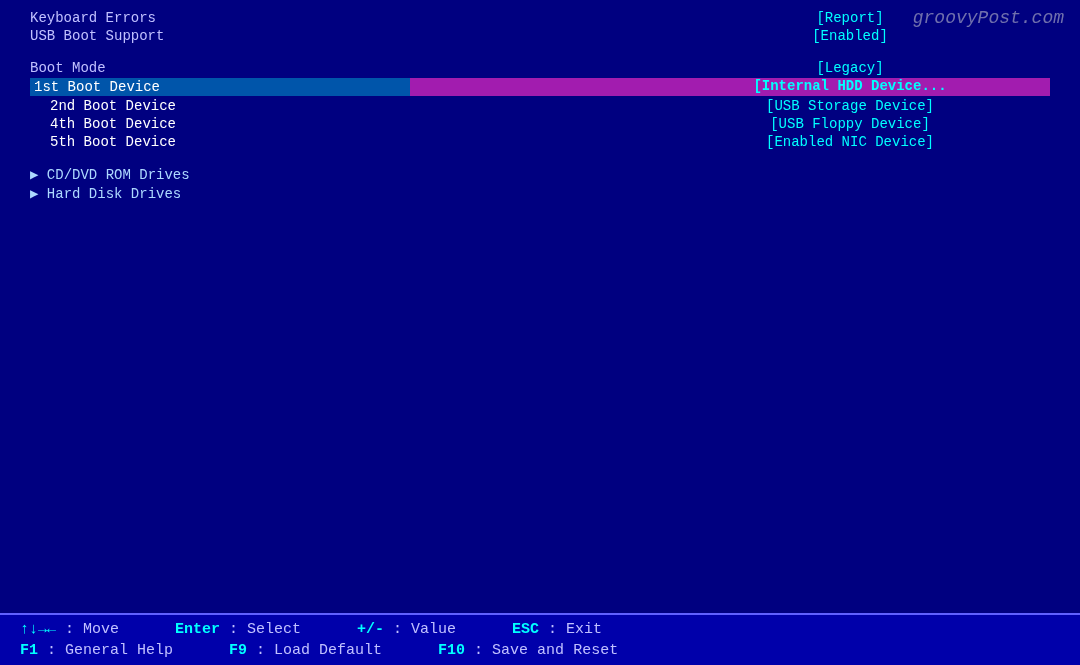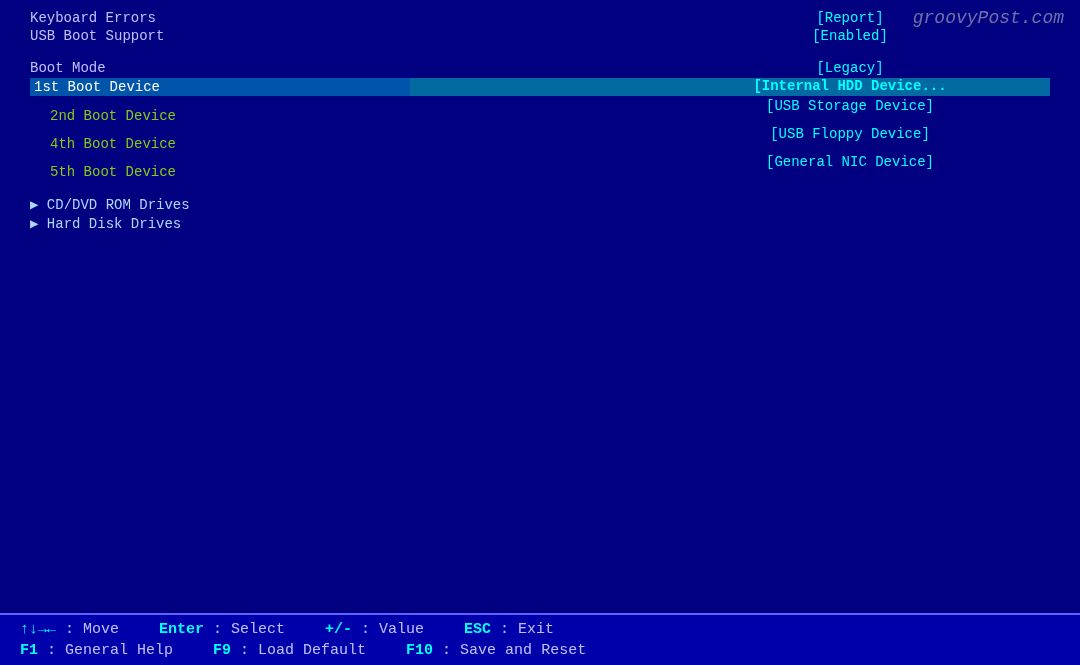--- a/index.html
+++ b/index.html
@@ -58,22 +58,21 @@
       text-align: center;
       min-width: 400px;
     }
 
     .section-gap {
       height: 14px;
     }
 
     .sub-item .left {
       padding-left: 20px;
-      color: #84cc16;
-      margin-top: 10px;
+      color: #ffffff;
     }
 
     .arrow-item .left {
       color: #add8ff;
     }
 
     .arrow-item .left::before {
       content: '▶ ';
       color: #add8ff;
     }
@@ -82,40 +81,40 @@
       background: #0000aa;
       border-top: 2px solid #6060ff;
       padding: 6px 20px;
       display: flex;
       flex-direction: column;
       gap: 4px;
     }
 
     .footer-row {
       display: flex;
-      gap: 0;
+      gap: 16px;
       font-size: 15px;
     }
 
     .footer-item {
       color: #c0c0ff;
       margin-right: 40px;
     }
 
     .footer-item .key {
       color: #00ffff;
       font-weight: bold;
     }
 
     .footer-item .desc {
       color: #c0c0ff;
     }
 
     .highlighted-row {
-      background: #0369a1;
+      background: #a21caf;
     }
 
     .highlighted-row .left {
       color: #ffffff !important;
       background: #0055aa;
       padding: 1px 4px;
     }
 
     .highlighted-row .right {
       color: #00ffff !important;
@@ -157,21 +156,21 @@
     </div>
 
 
     <div class="bios-row sub-item">
       <span class="left">4th Boot Device</span>
       <span class="right">[USB Floppy Device]</span>
     </div>
 
     <div class="bios-row sub-item">
       <span class="left">5th Boot Device</span>
-      <span class="right">[General NIC Device]</span>
+      <span class="right">[Enabled NIC Device]</span>
     </div>
 
     <div class="section-gap"></div>
 
     <div class="bios-row arrow-item">
       <span class="left">CD/DVD ROM Drives</span>
       <span class="right"></span>
     </div>
 
     <div class="bios-row arrow-item">

